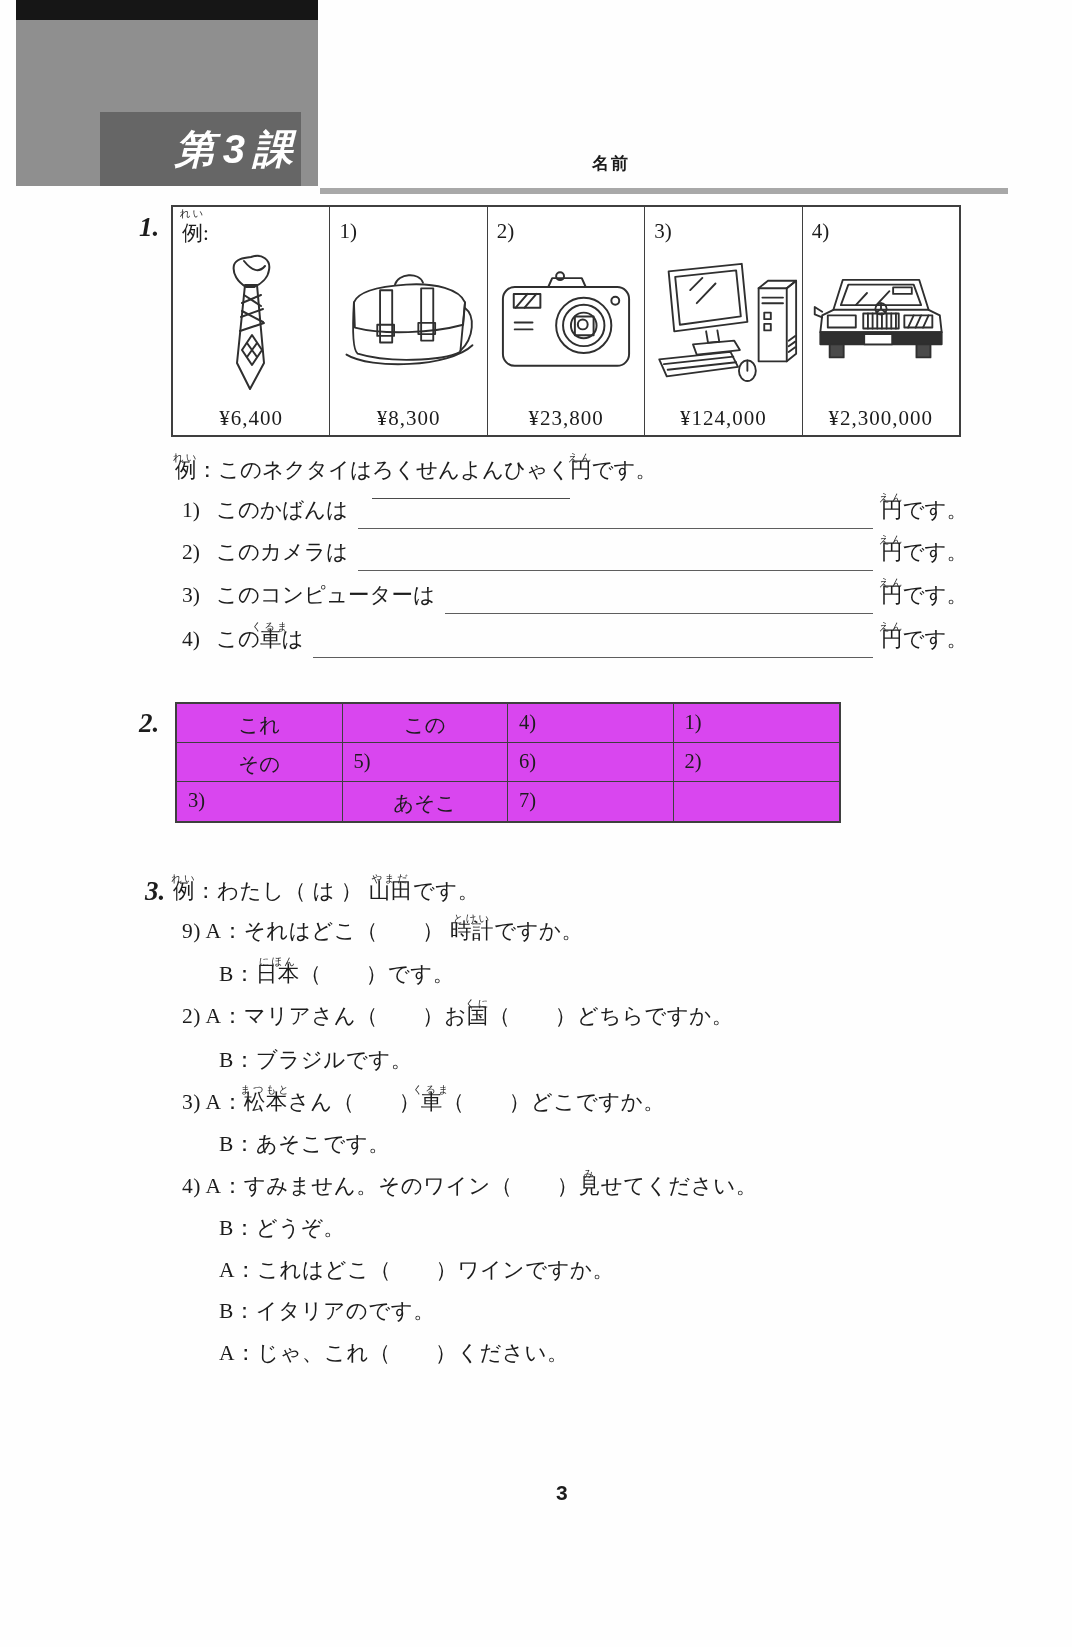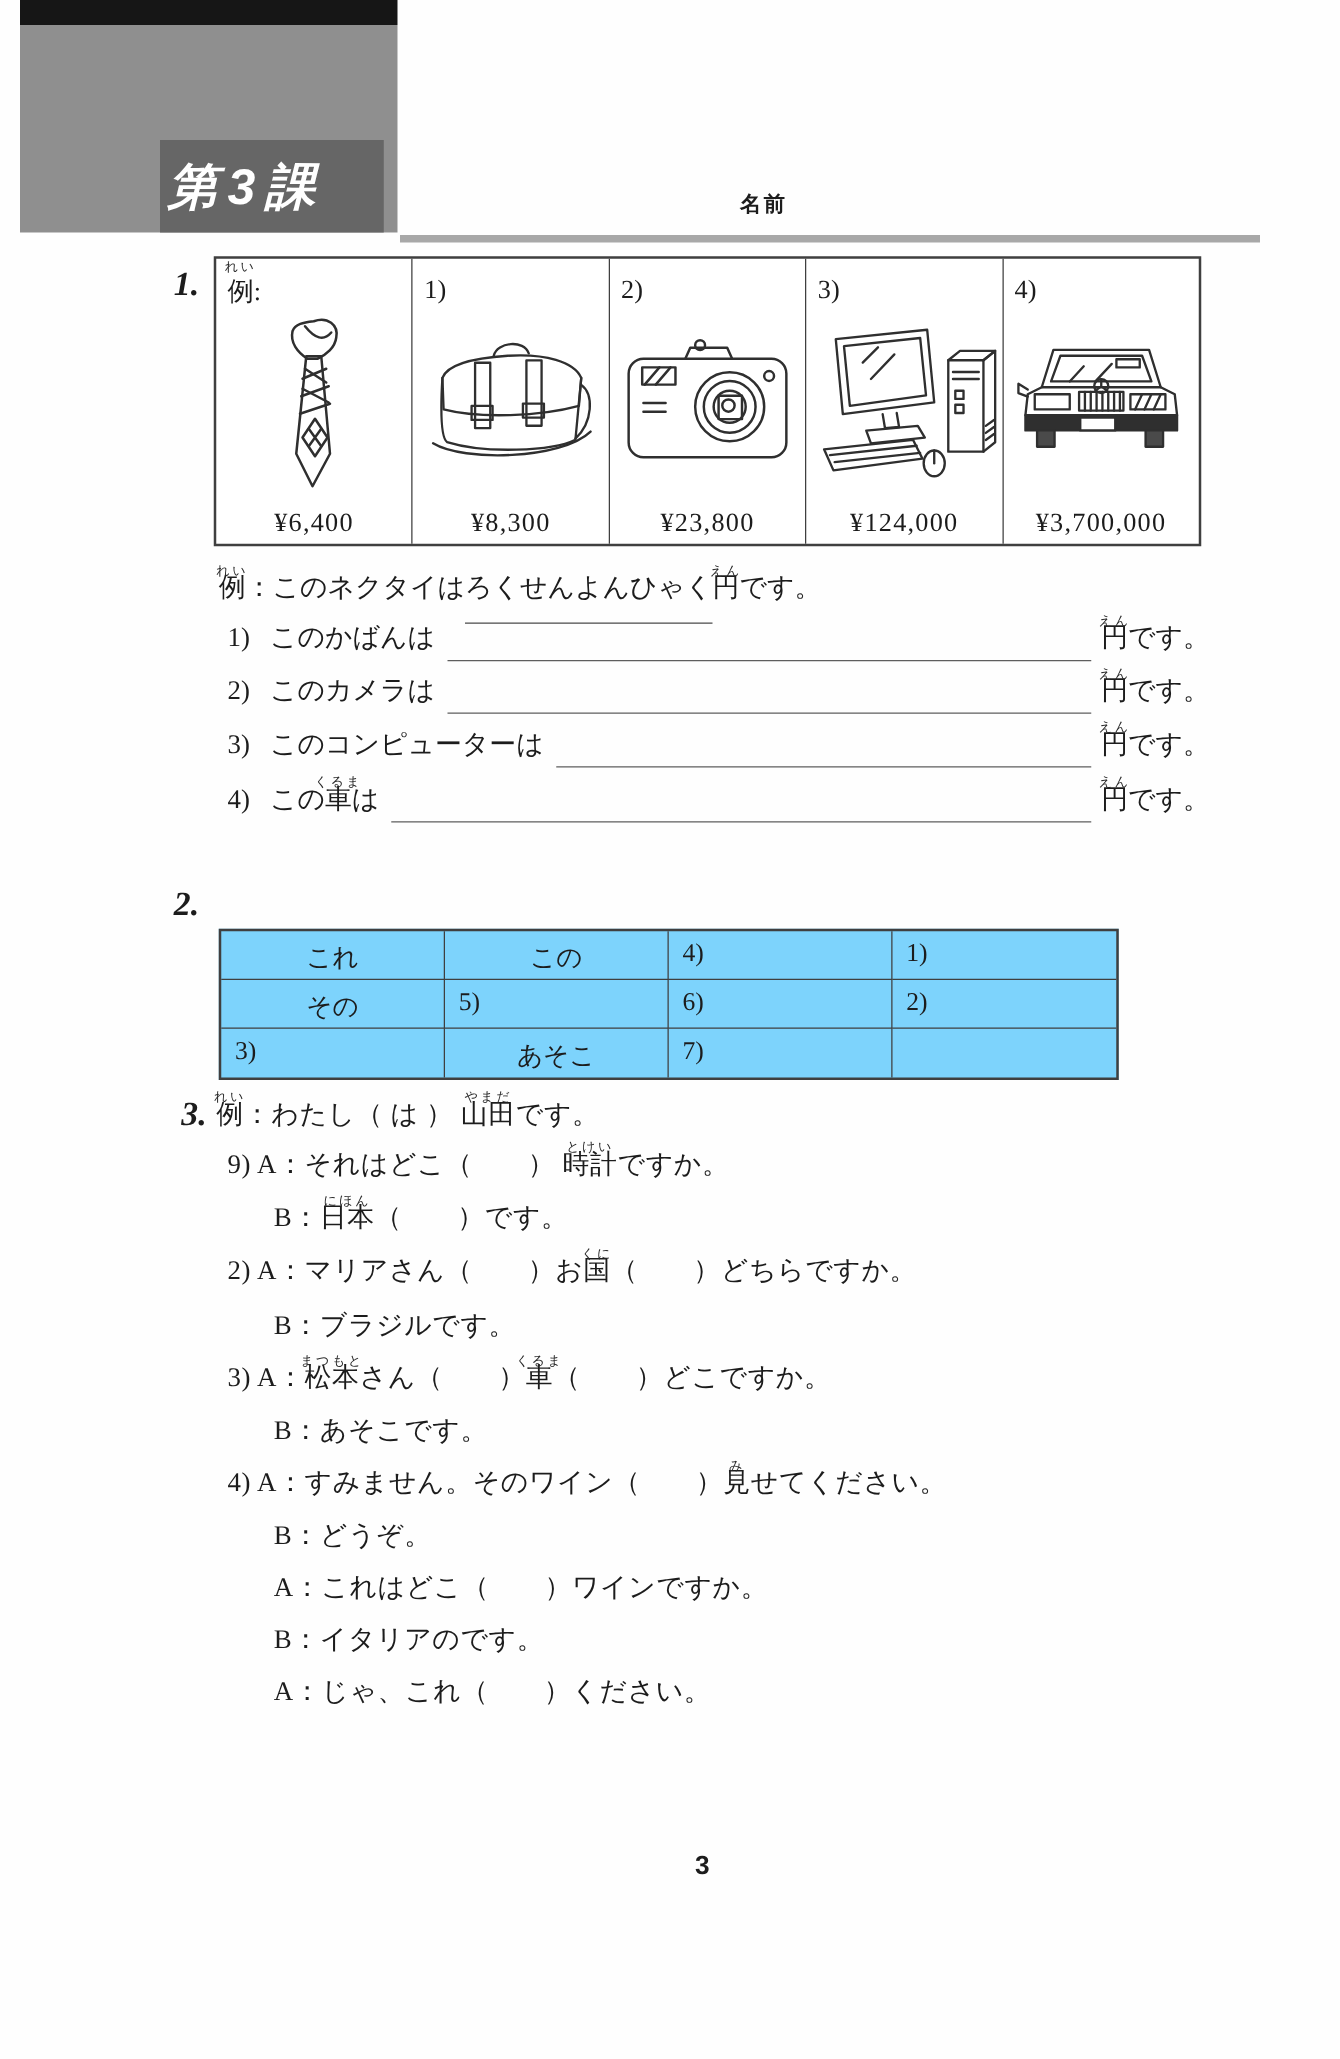--- a/index.html
+++ b/index.html
@@ -2,22 +2,22 @@
 <html><head>
 <meta charset="utf-8">
 <style>
   html,body{margin:0;padding:0;background:#e8e8e8}
   .page{position:relative;width:1072px;height:1647px;margin:0 auto;background:#fefefe;
         font-family:"Liberation Serif","DejaVu Serif",serif;color:#1c1c1c;overflow:hidden}
 
   
   .topbar{position:absolute;left:16px;top:0;width:302px;height:20px;background:#161616}
   .graybox{position:absolute;left:16px;top:20px;width:302px;height:166px;background:#8f8f8f}
-  .titlebox{position:absolute;left:128px;top:112px;width:179px;height:74px;background:#666;
-            display:flex;align-items:center;justify-content:flex-start}
+  .titlebox{position:absolute;left:100px;top:112px;width:201px;height:74px;background:#666;
+            display:flex;align-items:center;justify-content:flex-end}
   .titlebox .t{font-family:"Liberation Sans","DejaVu Sans",sans-serif;font-weight:bold;font-style:italic;
                font-size:40px;color:#fff;letter-spacing:8px;padding-left:6px}
   .namelabel{position:absolute;left:592px;top:152px;font-family:"Liberation Sans","DejaVu Sans",sans-serif;
              font-weight:bold;font-size:17px;letter-spacing:2px}
   .nameline{position:absolute;left:320px;top:188px;width:688px;height:6px;background:#a8a8a8}
 
   
   .secnum{position:absolute;font-weight:bold;font-style:italic;font-size:27px}
 
   
@@ -40,22 +40,22 @@
   
   .s1ex{position:absolute;left:175px;top:456px;font-size:21.5px;line-height:28px;white-space:nowrap}
   .fill{position:absolute;left:182px;width:786px;display:flex;align-items:flex-end;
         font-size:21.5px;line-height:28px}
   .fill .lbl{flex:0 0 auto;margin-right:16px}
   .fill .txt{flex:0 0 auto}
   .fill .blank{flex:1 1 auto;border-bottom:1.6px solid #5e5e5e;margin:0 8px -5px 10px;height:12px}
   .fill .sfx{flex:0 0 auto;white-space:nowrap}
 
   
-  .t2{position:absolute;left:175px;top:743px;width:720px;border:2px solid #3f3f3f;
-      display:grid;grid-template-columns:repeat(4,1fr);box-sizing:border-box;background:#7dd3fc}
+  .t2{position:absolute;left:175px;top:702px;width:666px;border:2px solid #3f3f3f;
+      display:grid;grid-template-columns:repeat(4,1fr);box-sizing:border-box;background:#d946ef}
   .t2cell{height:39px;box-sizing:border-box;font-size:20.5px;padding:7px 0 0 11px;
           border-right:1.6px solid #3f3f3f;border-bottom:1.6px solid #3f3f3f}
   .t2cell:nth-child(4n){border-right:none}
   .t2cell:nth-child(n+9){border-bottom:none}
   .t2cell.center{text-align:center;padding-left:0}
 
   
   .s3line{position:absolute;font-size:21.5px;line-height:28px;white-space:nowrap;letter-spacing:.5px}
   .ind-ex{left:173px}
   .ind-q{left:182px}
@@ -172,21 +172,21 @@
           <circle cx="75" cy="37" r="6"></circle>
           <path d="M75 31 L75 37 M75 37 L70 41 M75 37 L80 41"></path>
           <path d="M12 40 L4 35 L4 43 L12 46"></path>
           <rect x="10" y="62" width="130" height="13" fill="#2f2f2f"></rect>
           <rect x="57" y="64" width="30" height="11" fill="#fff"></rect>
           <rect x="20" y="75" width="15" height="14" fill="#4a4a4a"></rect>
           <rect x="113" y="75" width="15" height="14" fill="#4a4a4a"></rect>
         </svg>
       </span>
       <span class="t1label"><span>4)</span></span>
-      <span class="t1price">¥3,700,000</span>
+      <span class="t1price">¥2,300,000</span>
     </div>
   </div>
 
   <div class="s1ex"><span class="rb"><span>例</span><span class="rt">れい</span></span><span>：このネクタイは</span><span class="u">ろくせんよんひゃく</span><span class="rb"><span>円</span><span class="rt">えん</span></span><span>です。</span></div>
 
   <div class="fill" style="top:496px">
     <span class="lbl">1)</span>
     <span class="txt"><span>このかばんは</span></span>
     <span class="blank"></span>
     <span class="sfx"><span class="rb"><span>円</span><span class="rt">えん</span></span><span>です。</span></span>

